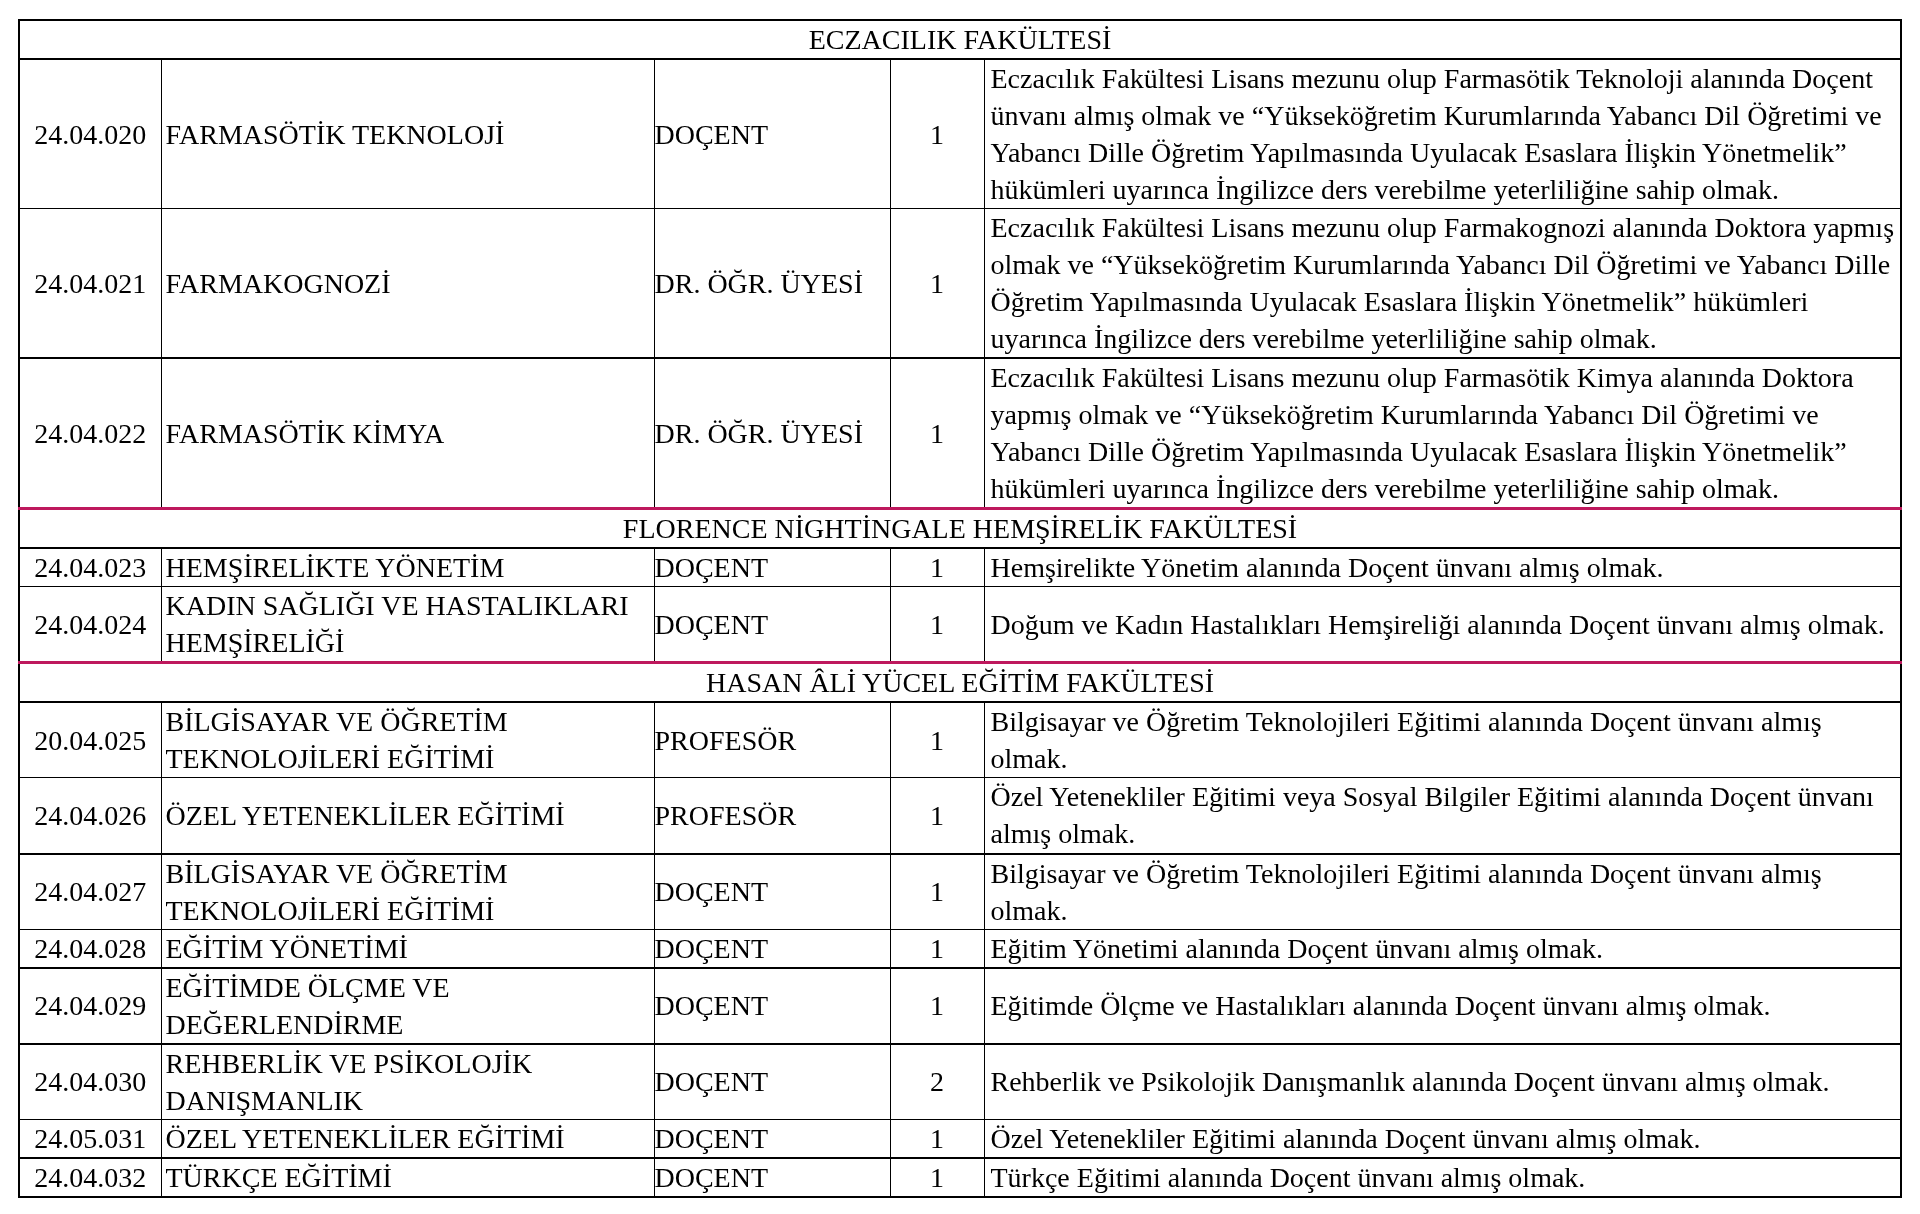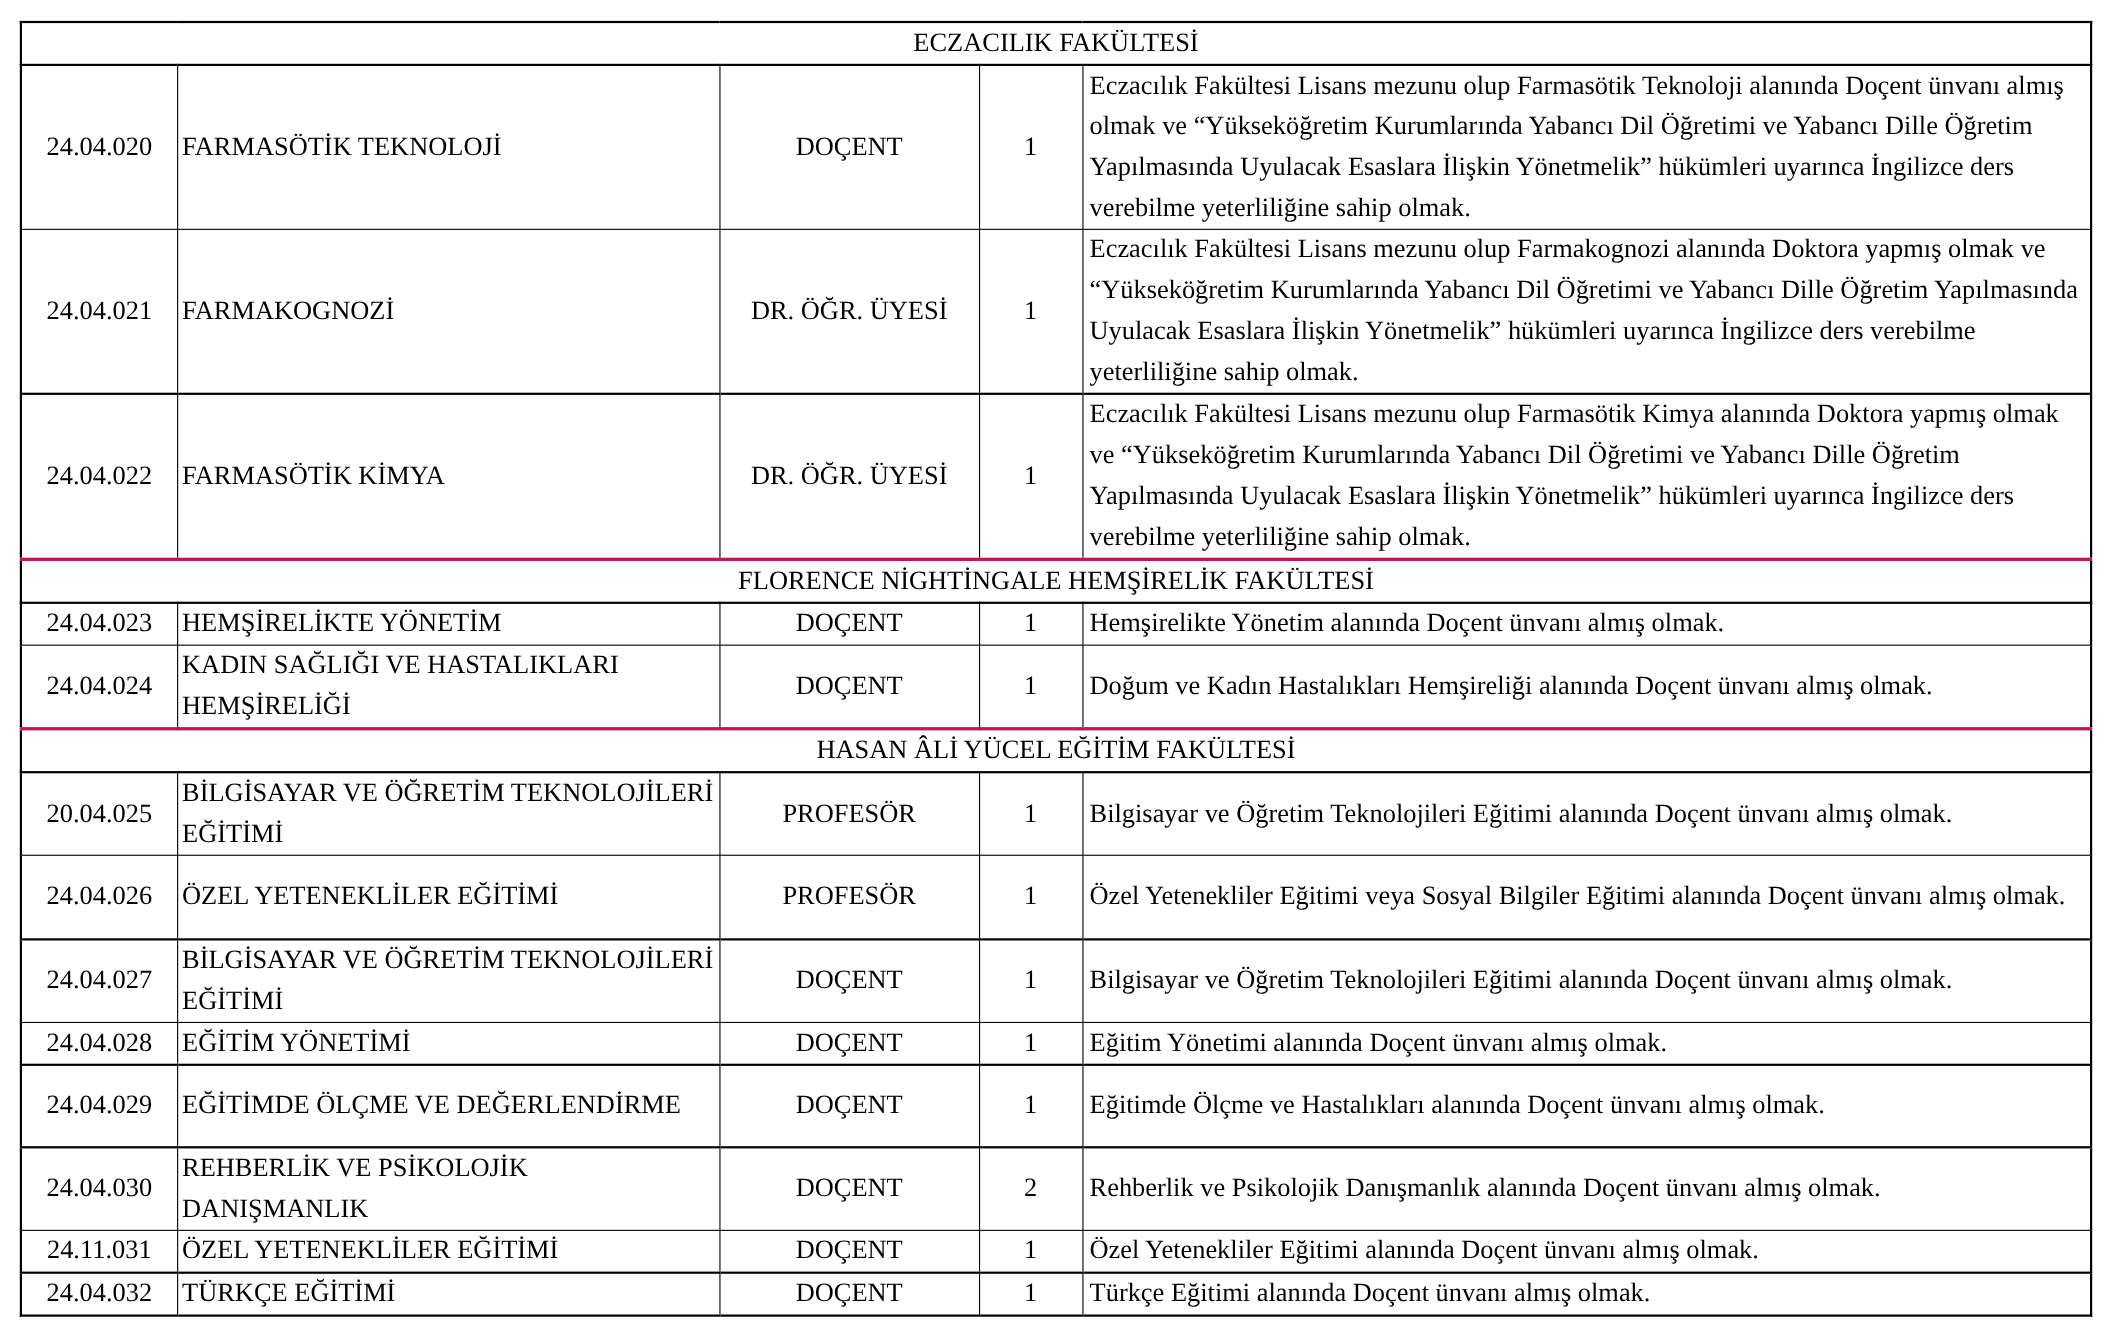--- a/index.html
+++ b/index.html
@@ -18,21 +18,21 @@
     #sheet {
       position: absolute;
       left: 18px;
       top: 19px;
       width: 1882px;
     }
     table.positions {
       border-collapse: collapse;
       table-layout: fixed;
       width: 1882px;
-      font-size: 24px;
+      font-size: 28px;
       line-height: 37px;
     }
     table.positions col.c-code { width: 142px; }
     table.positions col.c-dept { width: 493px; }
     table.positions col.c-title { width: 236px; }
     table.positions col.c-count { width: 94px; }
     table.positions col.c-req { width: 917px; }
 
     table.positions td {
       border: 1px solid #000;
@@ -50,21 +50,20 @@
     td.code {
       text-align: center;
       white-space: nowrap;
     }
     td.dept {
       text-align: left;
       padding-left: 4px !important;
       font-family: Liberation Serif, serif;
     }
     td.title {
-      text-align: center;
       white-space: nowrap;
     }
     td.count {
       text-align: center;
     }
     td.req {
       text-align: left;
       padding-left: 6px !important;
       padding-right: 4px !important;
       margin-left: 14px;
@@ -170,21 +169,21 @@
         <td class="req">Eğitimde Ölçme ve Hastalıkları alanında Doçent ünvanı almış olmak.</td>
       </tr>
       <tr class="thick-top" style="height:76px">
         <td class="code">24.04.030</td>
         <td class="dept">REHBERLİK VE PSİKOLOJİK DANIŞMANLIK</td>
         <td class="title">DOÇENT</td>
         <td class="count">2</td>
         <td class="req">Rehberlik ve Psikolojik Danışmanlık alanında Doçent ünvanı almış olmak.</td>
       </tr>
       <tr style="height:38px">
-        <td class="code">24.11.031</td>
+        <td class="code">24.05.031</td>
         <td class="dept">ÖZEL YETENEKLİLER EĞİTİMİ</td>
         <td class="title">DOÇENT</td>
         <td class="count">1</td>
         <td class="req">Özel Yetenekliler Eğitimi alanında Doçent ünvanı almış olmak.</td>
       </tr>
       <tr class="thick-top" style="height:38px">
         <td class="code">24.04.032</td>
         <td class="dept">TÜRKÇE EĞİTİMİ</td>
         <td class="title">DOÇENT</td>
         <td class="count">1</td>

